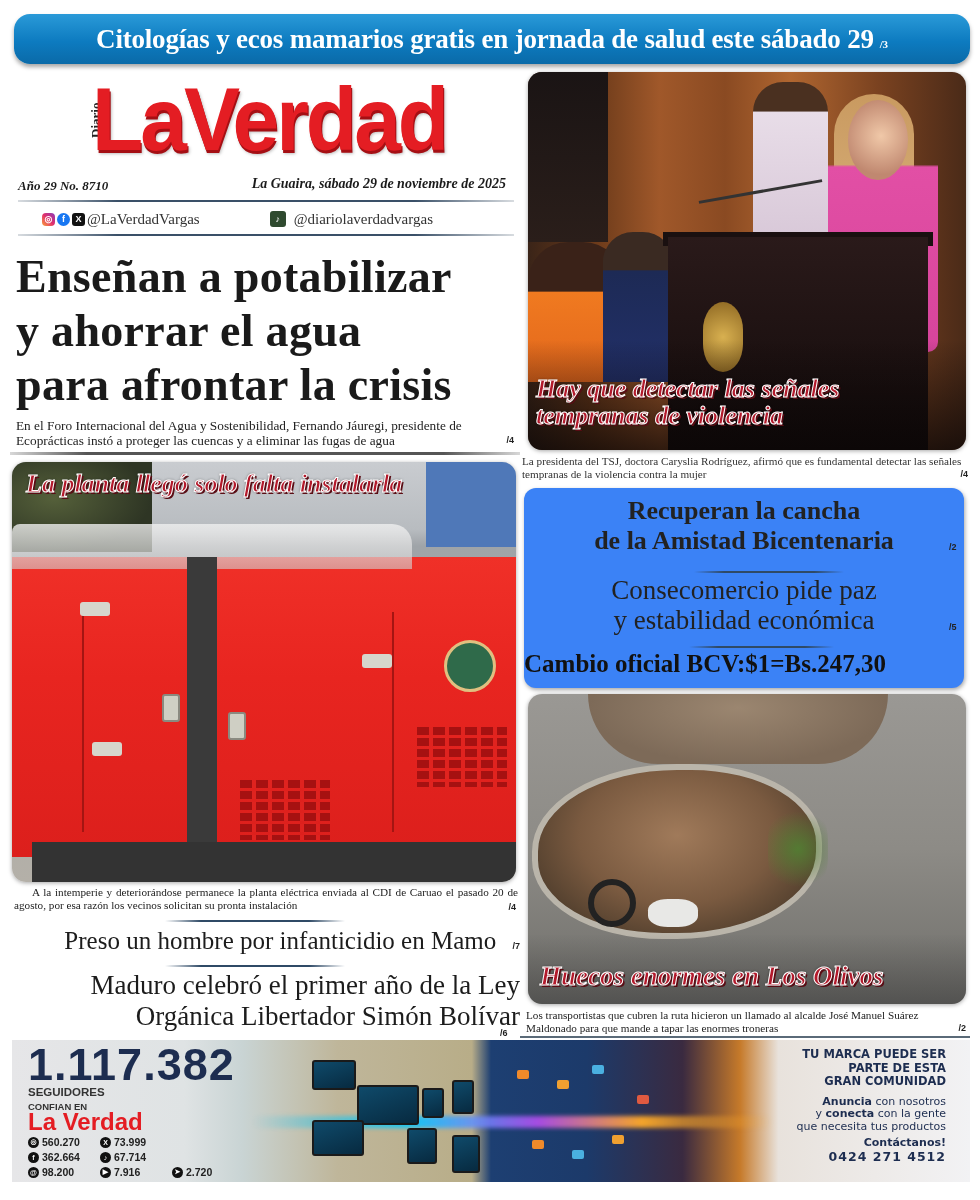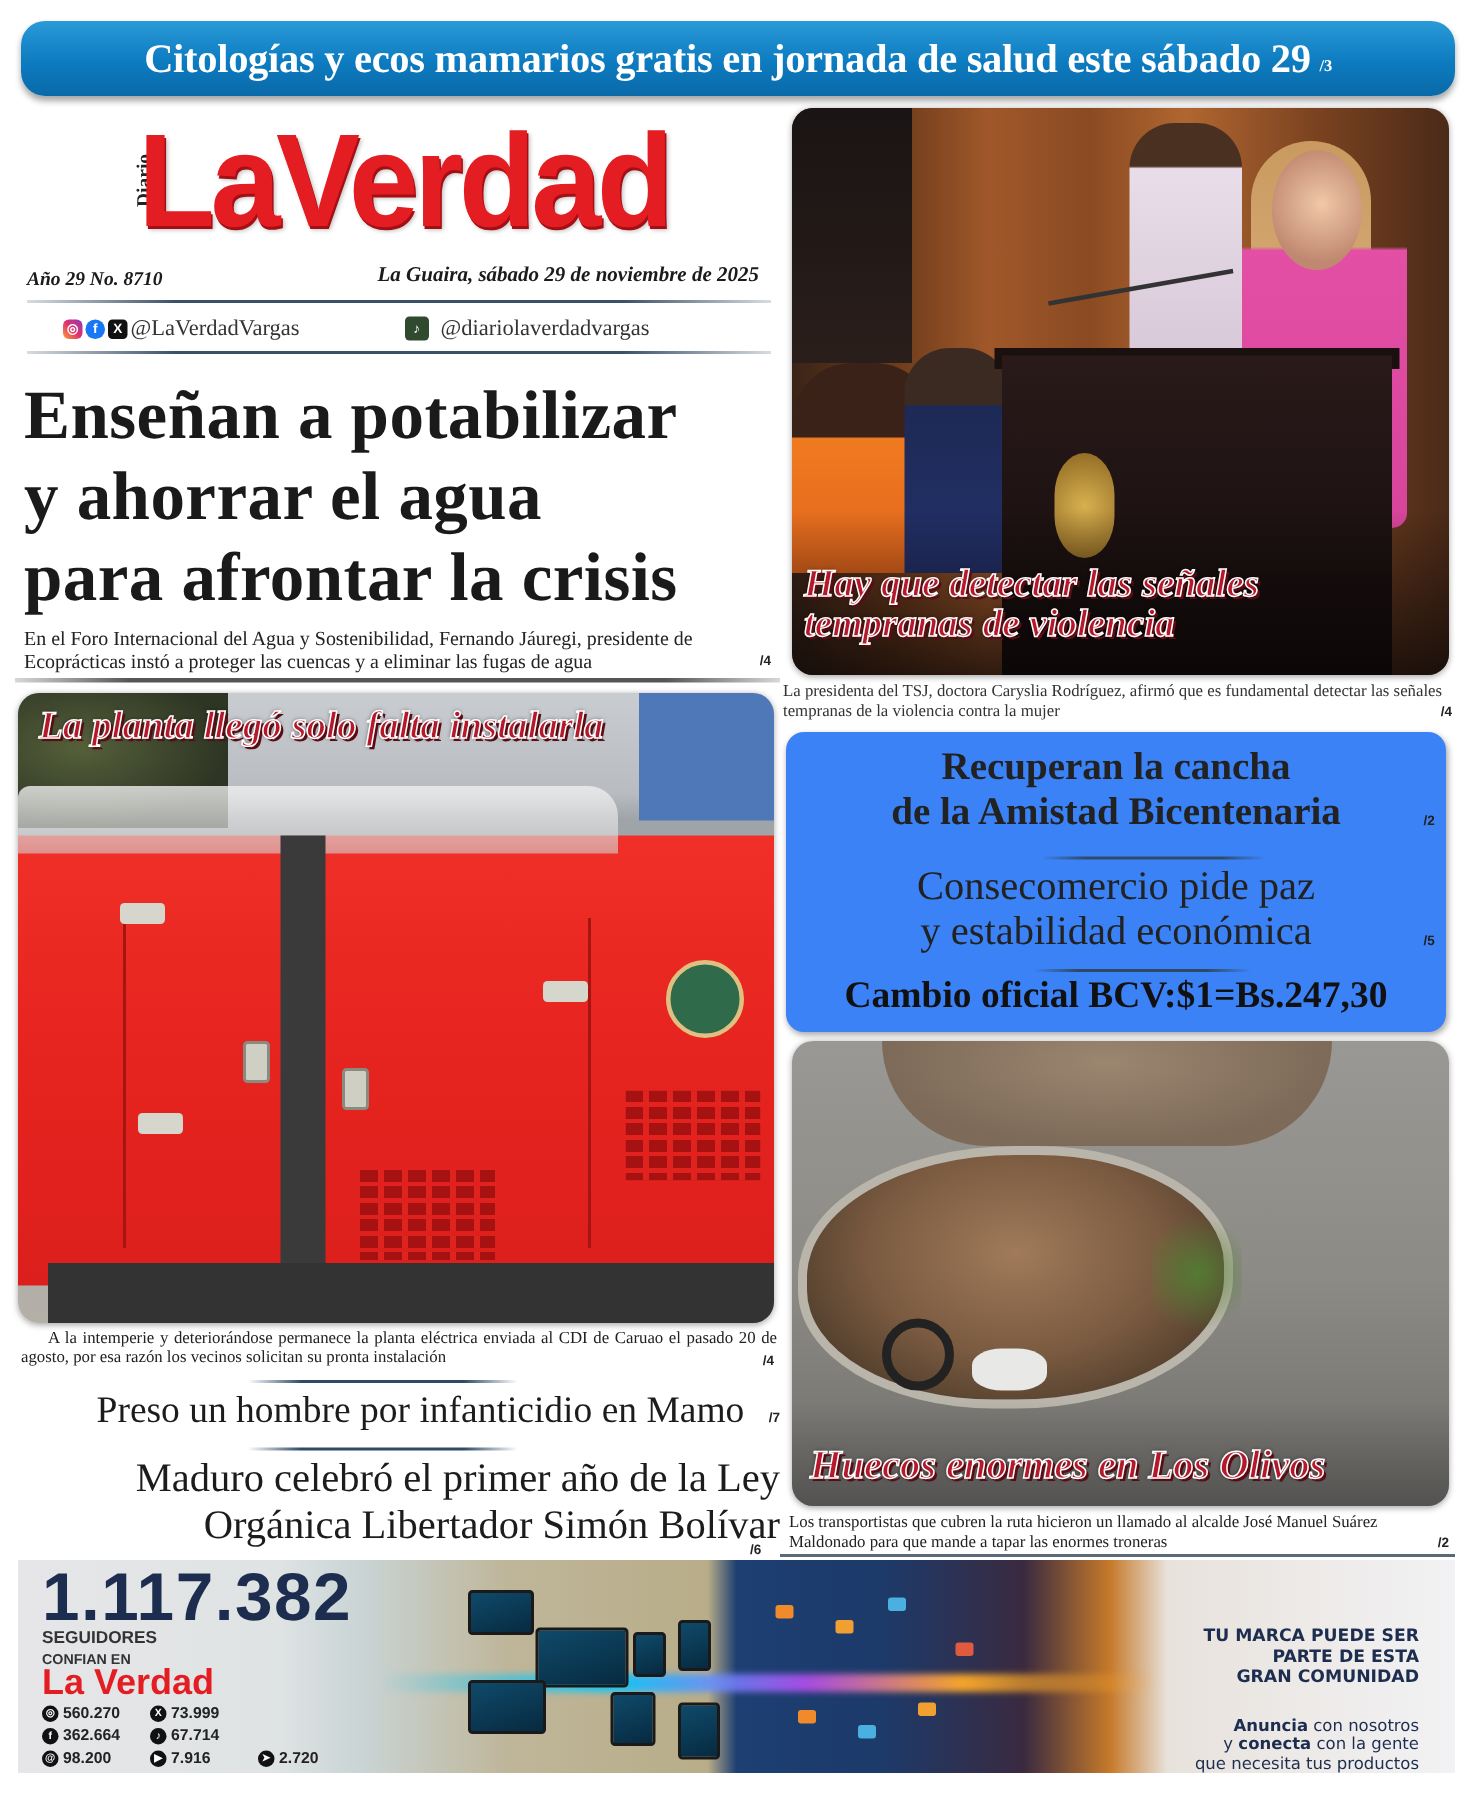--- a/index.html
+++ b/index.html
@@ -95,21 +95,21 @@
   
   .info-box { position: absolute; left: 524px; top: 488px; width: 440px; height: 200px; border-radius: 12px;
     background: #3b82f6; box-shadow: 1px 2px 4px rgba(0,0,0,0.35); }
   .ib-head1 { position: absolute; left: 0; top: 8px; width: 100%; text-align: center; font-weight: bold; font-size: 26px; line-height: 30px; color: #222; }
   .ib-ref1 { position: absolute; left: 425px; top: 54px; }
   .ib-rule { position: absolute; height: 2px; background: linear-gradient(90deg, rgba(40,70,100,0), #2f4a66 20%, #2f4a66 80%, rgba(40,70,100,0)); }
   .ib-rule1 { left: 170px; top: 83px; width: 150px; }
   .ib-head2 { position: absolute; left: 0; top: 87px; width: 100%; text-align: center; font-size: 27px; line-height: 30px; color: #222; }
   .ib-ref2 { position: absolute; left: 425px; top: 134px; }
   .ib-rule2 { left: 165px; top: 158px; width: 145px; }
-  .ib-rate { position: absolute; left: 0; top: 161px; width: 100%; text-align: center; font-weight: bold; font-size: 25px; line-height: 30px; color: #111; }
+  .ib-rate { position: absolute; left: 0; top: 161px; width: 100%; font-weight: bold; font-size: 25px; line-height: 30px; color: #111; }
 
   
   .photo-gen { left: 12px; top: 462px; width: 504px; height: 420px;
     background: linear-gradient(180deg, #c9ccd0 0%, #b8bcc0 16%, #9fa4a8 20%, #b4b0a8 100%); }
   .gen-wall-blue { position: absolute; right: 0; top: 0; width: 90px; height: 85px; background: #4f78b8; }
   .gen-plants { position: absolute; left: 0; top: 0; width: 140px; height: 90px; background: radial-gradient(ellipse at 30% 40%, #55603a, #2e3524 70%); }
   .gen-body { position: absolute; left: 0; top: 95px; width: 504px; height: 300px; background: linear-gradient(180deg, #f03028 0%, #e82520 40%, #dc1f1c 100%); }
   .gen-plastic { position: absolute; left: 0; top: 62px; width: 400px; height: 45px; background: linear-gradient(180deg, rgba(240,240,240,0.8), rgba(210,210,210,0.6)); border-radius: 8px 20px 0 0; }
   .gen-divider { position: absolute; left: 175px; top: 95px; width: 30px; height: 300px; background: #3a3a3a; }
   .gen-base { position: absolute; left: 20px; top: 380px; width: 484px; height: 40px; background: #333; }
@@ -158,22 +158,22 @@
   .ad-device { position: absolute; background: linear-gradient(160deg, #0f4a6a, #072a40); border: 2px solid #1a1a1a; border-radius: 3px; }
   .ad-chip { position: absolute; width: 12px; height: 9px; border-radius: 2px; }
   .ad-count { position: absolute; left: 16px; top: 2px; font-family: "Liberation Sans", sans-serif; font-weight: bold; font-size: 45px; color: #1d2d50; letter-spacing: 1px; line-height: 1; }
   .ad-seg { position: absolute; left: 16px; top: 46px; font-family: "Liberation Sans", sans-serif; font-weight: bold; font-size: 11.5px; color: #333; }
   .ad-conf { position: absolute; left: 16px; top: 61px; font-family: "Liberation Sans", sans-serif; font-weight: bold; font-size: 9.5px; color: #333; }
   .ad-brand { position: absolute; left: 16px; top: 70px; font-family: "Liberation Sans", sans-serif; font-weight: bold; font-size: 24px; color: #e41d23; line-height: 1; }
   .ad-stats { position: absolute; left: 16px; top: 96px; font-family: "Liberation Sans", sans-serif; font-weight: bold; font-size: 10.5px; color: #222; }
   .ad-stat { position: absolute; display: flex; align-items: center; white-space: nowrap; }
   .stat-ic { width: 11px; height: 11px; border-radius: 50%; background: #111; color: #fff; font-size: 7px; display: inline-flex; align-items: center; justify-content: center; margin-right: 3px; }
   .ad-right { position: absolute; right: 24px; top: 8px; width: 230px; text-align: right; font-family: "DejaVu Sans", sans-serif; color: #1d2d50; }
-  .ad-r1 { font-weight: bold; font-size: 11.5px; line-height: 13.5px; margin-top: 36px; }
-  .ad-r2 { margin-top: 20px; font-size: 11px; line-height: 12.5px; color: #1d2d50; }
+  .ad-r1 { font-weight: bold; font-size: 11.5px; line-height: 13.5px; }
+  .ad-r2 { margin-top: 7px; font-size: 11px; line-height: 12.5px; color: #1d2d50; }
   .ad-r2 b { font-weight: bold; }
   .ad-r3 { margin-top: 4px; font-weight: bold; font-size: 11px; line-height: 12.5px; }
   .ad-r4 { font-weight: bold; font-size: 12.5px; letter-spacing: 1px; line-height: 14px; }
 </style>
 </head>
 <body>
 
 <div class="top-banner">
   <span>Citologías y ecos mamarios gratis en jornada de salud este sábado 29</span>
   <span class="page-ref">/3</span>

